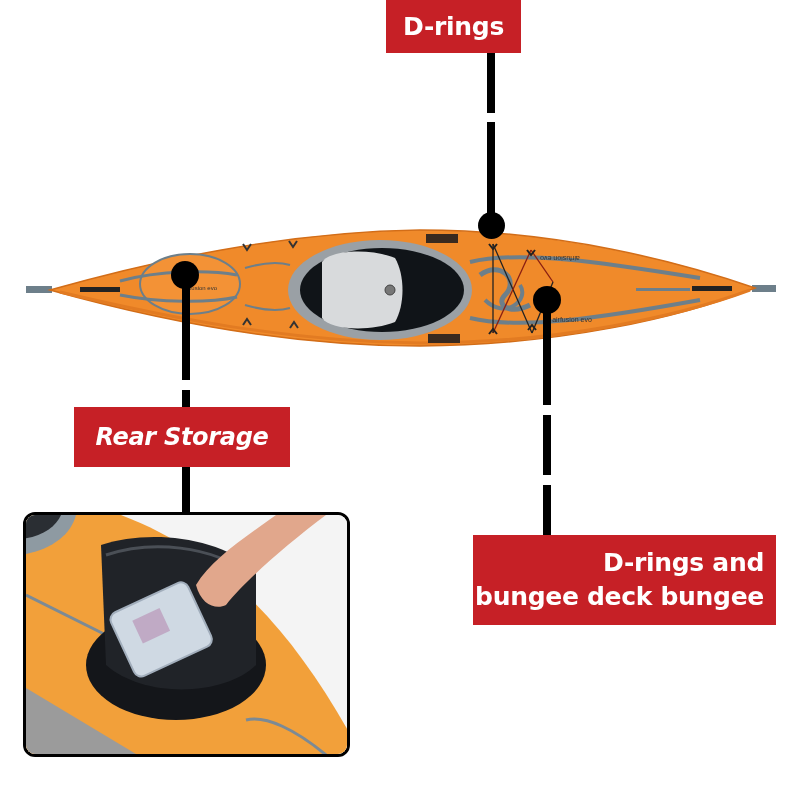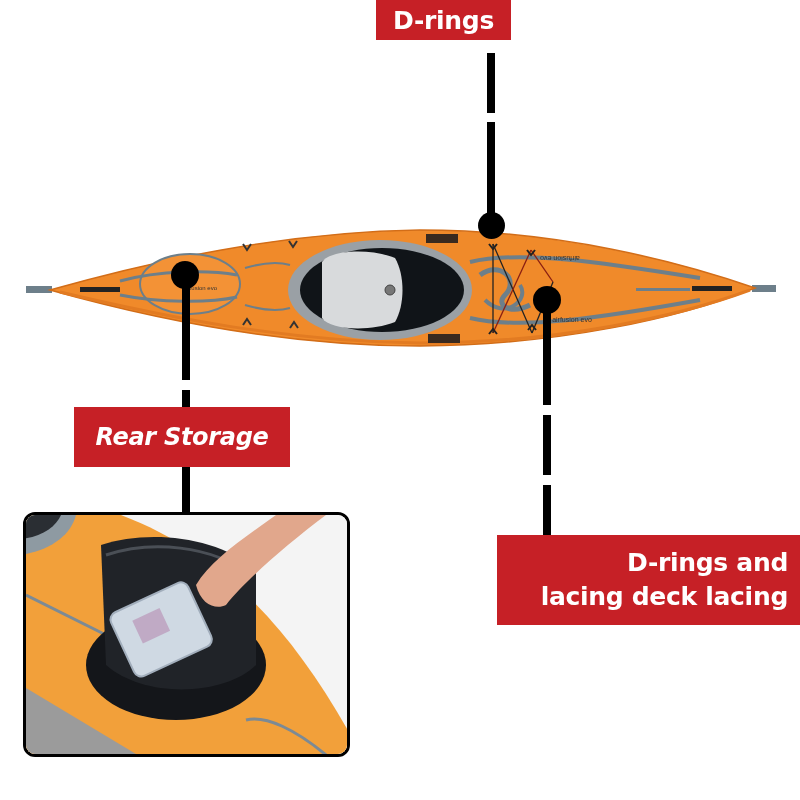--- a/index.html
+++ b/index.html
@@ -4,23 +4,23 @@
   <style>
     html, body { margin: 0; padding: 0; }
     body {
       width: 800px; height: 800px; background: #ffffff; position: relative; overflow: hidden;
       font-family: "DejaVu Sans", "Liberation Sans", sans-serif;
     }
     .label {
       position: absolute; background: #c62026; color: #ffffff; font-weight: bold;
       box-sizing: border-box; display: flex; align-items: center;
     }
-    #label-drings-top { left: 376px; top: 0; width: 135px; height: 40px; justify-content: center; font-size: 25px; letter-spacing: -0.3px; }
+    #label-drings-top { left: 386px; top: 0; width: 135px; height: 53px; justify-content: center; font-size: 25px; letter-spacing: -0.3px; }
     #label-rear { left: 74px; top: 407px; width: 216px; height: 60px; justify-content: center; font-size: 24px; letter-spacing: -0.3px; font-style: italic; }
-    #label-bungee { left: 497px; top: 535px; width: 303px; height: 90px; justify-content: flex-end; padding-right: 12px; font-size: 25px; line-height: 34px; text-align: right; letter-spacing: -0.3px; }
+    #label-bungee { left: 473px; top: 535px; width: 303px; height: 90px; justify-content: flex-end; padding-right: 12px; font-size: 25px; line-height: 34px; text-align: right; letter-spacing: -0.3px; }
     #label-bungee .txt { display: block; }
     .vline { position: absolute; background: #000; width: 8px; }
     .dot { position: absolute; background: #000; border-radius: 50%; }
     svg.kayak { position: absolute; left: 0; top: 200px; }
     .photo {
       position: absolute; left: 23px; top: 512px; width: 327px; height: 245px;
       border: 3px solid #000; border-radius: 12px; box-sizing: border-box; overflow: hidden; background: #f3f3f3;
     }
     .photo svg { position: absolute; left: 0; top: 0; }
   </style>
@@ -119,15 +119,15 @@
   </svg>
 </div>
 
 <div class="dot" style="left:533px; top:286px; width:28px; height:28px;"></div>
 <div class="vline" style="left:543px; top:300px; height:105px;"></div>
 <div class="vline" style="left:543px; top:415px; height:60px;"></div>
 <div class="vline" style="left:543px; top:485px; height:50px;"></div>
 <div class="label" id="label-bungee">
   <div>
     <span class="txt">D-rings and</span>
-    <span class="txt">lacing deck lacing</span>
+    <span class="txt">bungee deck bungee</span>
   </div>
 </div>
 
 </body></html>

